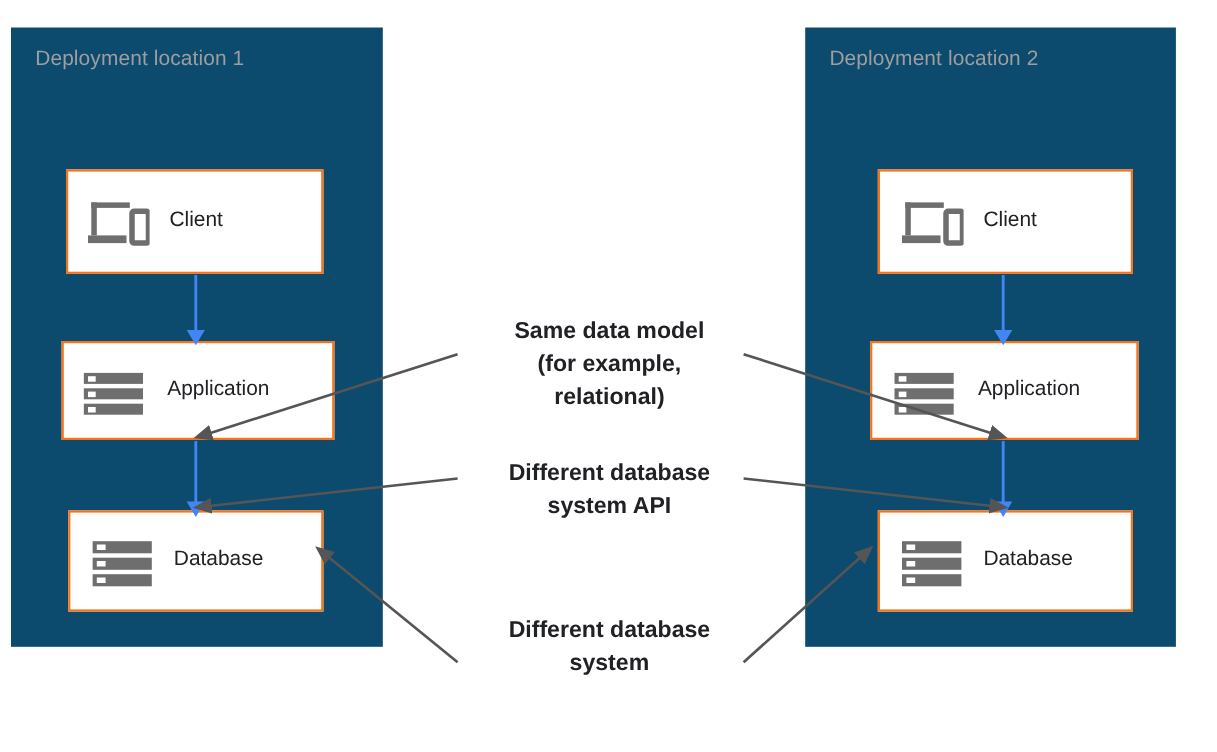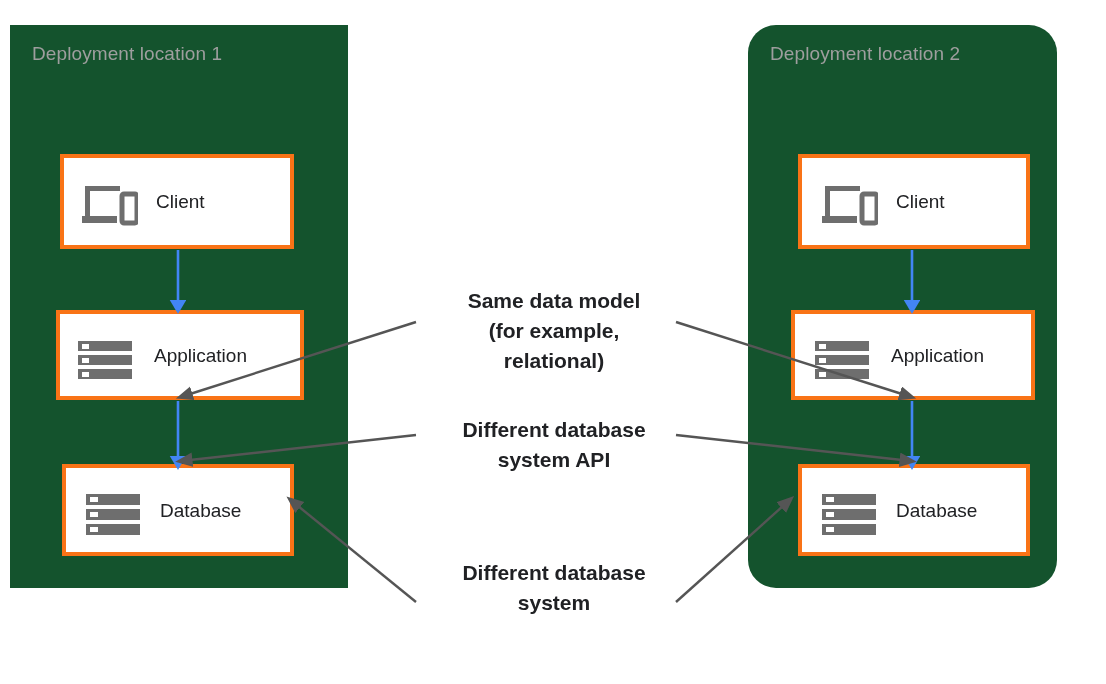--- a/index.html
+++ b/index.html
@@ -19,40 +19,40 @@
     position: absolute;
     left: 0;
     top: 0;
     width: 1106px;
     height: 684px;
   }
 
   
   .zone {
     position: absolute;
-    background: #14532d;
+    background: #0c4a6e;
   }
   #zone-left  { left: 10px;  top: 25px; width: 338px; height: 563px; }
-  #zone-right { left: 748px; top: 25px; width: 309px; height: 563px; border-radius: 28px; }
+  #zone-right { left: 732px; top: 25px; width: 337px; height: 563px; }
 
   .zone-label {
     position: absolute;
     left: 22px;
     top: 18px;
     font-size: 19px;
     color: #9e9e9e;
     letter-spacing: 0.1px;
     white-space: nowrap;
   }
 
   
   .node {
     position: absolute;
     background: #ffffff;
-    border: 4px solid #f97316;
+    border: 2px solid #f97316;
     box-sizing: border-box;
     display: flex;
     align-items: center;
   }
   .node .node-icon {
     position: absolute;
     display: block;
   }
   .node .node-label {
     position: absolute;

